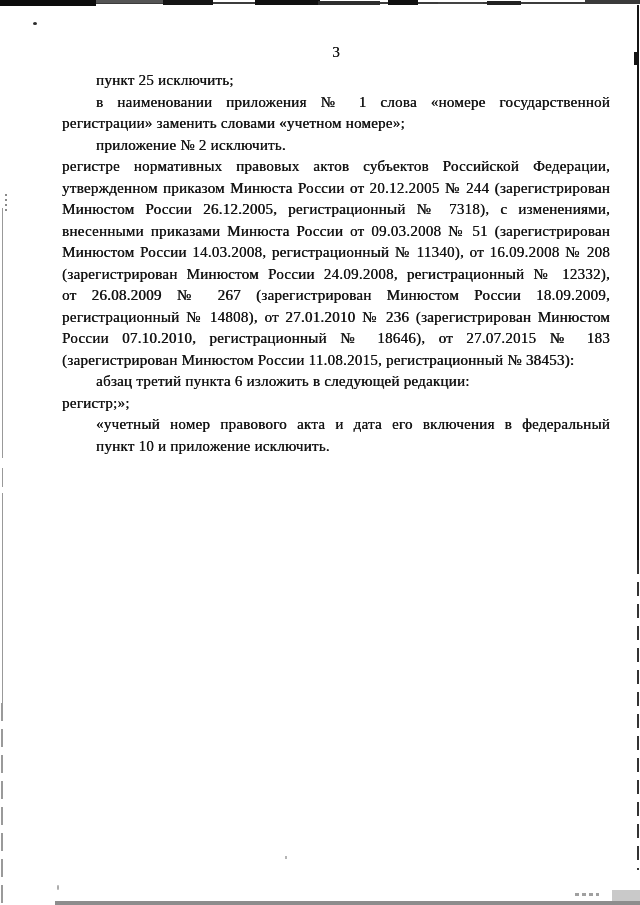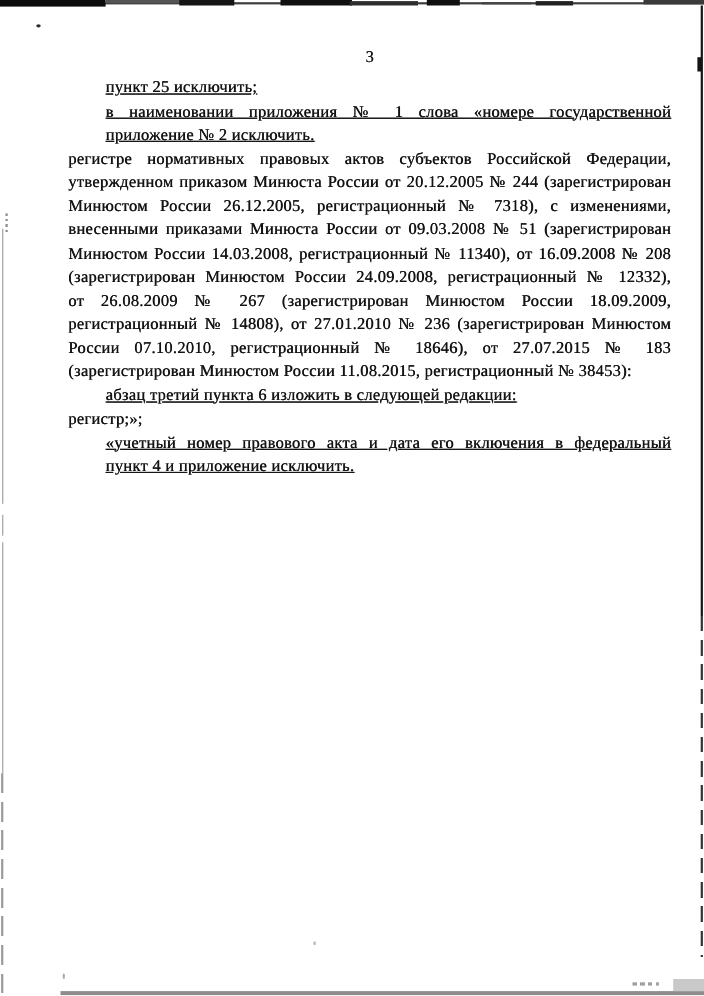--- a/index.html
+++ b/index.html
@@ -23,21 +23,21 @@
   .text-block {
     position: absolute;
     left: 62px; top: 70px; width: 548px;
     color: #141414;
     font-size: 15px;
     line-height: 21.5px;
     letter-spacing: 0.25px;
     text-shadow: 0.35px 0 0 currentColor;
   }
   .ln { min-height: 21.5px; }
-  .ln.i { text-indent: 34px; text-decoration: underline; }
+  .ln.i { text-indent: 34px; }
   .ln.j {
     text-align: justify;
     -moz-text-align-last: justify;
     text-align-last: justify;
   }
   
   .a { position: absolute; }
   .top-base   { left:0;   top:2px;  width:640px; height:2px; background:#3c3c3c; }
   .ts1 { left:0;   top:0;   width:96px; height:6px; background:#0c0c0c; }
   .ts2 { left:96px; top:0;  width:70px; height:3px; background:#555; }
@@ -98,30 +98,31 @@
   <div class="a corner-dash"></div>
   <div class="a speck1"></div>
   <div class="a speck2"></div>
   <div class="a speck3"></div>
 
   <div class="page-number">3</div>
 
   <div class="text-block">
     <div class="ln i">пункт 25 исключить;</div>
     <div class="ln i j">в наименовании приложения № 1 слова «номере государственной</div>
+    <div class="ln">регистрации» заменить словами «учетном номере»;</div>
     <div class="ln i">приложение № 2 исключить.</div>
     <div class="ln j">регистре нормативных правовых актов субъектов Российской Федерации,</div>
     <div class="ln j">утвержденном приказом Минюста России от 20.12.2005 № 244 (зарегистрирован</div>
     <div class="ln j">Минюстом России 26.12.2005, регистрационный № 7318), с изменениями,</div>
     <div class="ln j">внесенными приказами Минюста России от 09.03.2008 № 51 (зарегистрирован</div>
     <div class="ln j">Минюстом России 14.03.2008, регистрационный № 11340), от 16.09.2008 № 208</div>
     <div class="ln j">(зарегистрирован Минюстом России 24.09.2008, регистрационный № 12332),</div>
     <div class="ln j">от 26.08.2009 № 267 (зарегистрирован Минюстом России 18.09.2009,</div>
     <div class="ln j">регистрационный № 14808), от 27.01.2010 № 236 (зарегистрирован Минюстом</div>
     <div class="ln j">России 07.10.2010, регистрационный № 18646), от 27.07.2015 № 183</div>
     <div class="ln">(зарегистрирован Минюстом России 11.08.2015, регистрационный № 38453):</div>
     <div class="ln i">абзац третий пункта 6 изложить в следующей редакции:</div>
     <div class="ln">регистр;»;</div>
     <div class="ln i j">«учетный номер правового акта и дата его включения в федеральный</div>
-    <div class="ln i">пункт 4 и приложение исключить.</div>
+    <div class="ln i">пункт 10 и приложение исключить.</div>
   </div>
 
 </div>
 
 </body></html>

